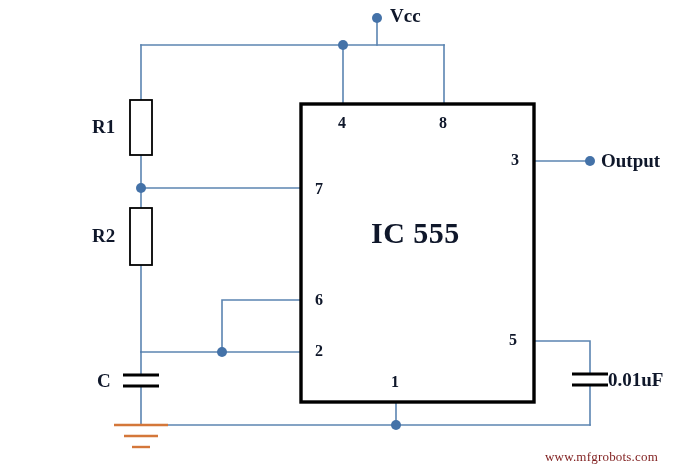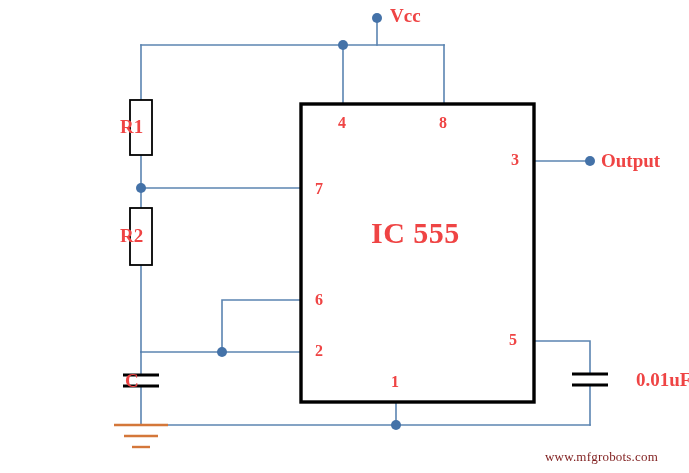--- a/index.html
+++ b/index.html
@@ -17,27 +17,27 @@
   }
   #schematic {
     position: absolute;
     left: 0;
     top: 0;
     width: 689px;
     height: 473px;
   }
   .lbl {
     position: absolute;
-    color: #ef4444;
+    color: #0f172a;
     font-family: "Liberation Serif", "DejaVu Serif", serif;
     font-weight: bold;
     white-space: nowrap;
     line-height: 1;
   }
-  .comp-label { font-size: 19px; margin-left: 28px; }
+  .comp-label { font-size: 19px; }
   .pin-label  { font-size: 16px; }
   .node-label { font-size: 19px; }
   .ic-label   { font-size: 30px; letter-spacing: 0.5px; }
   .watermark {
     position: absolute;
     font-size: 13px;
     font-weight: normal;
     color: #7f1d1d;
     font-family: "Liberation Serif", "DejaVu Serif", serif;
     letter-spacing: 0.2px;

